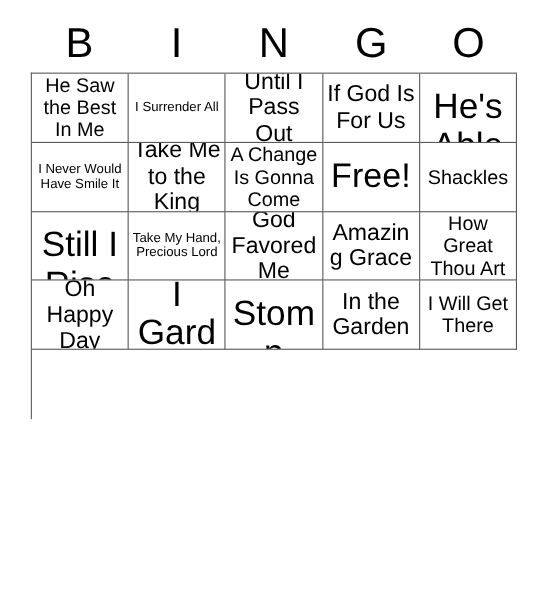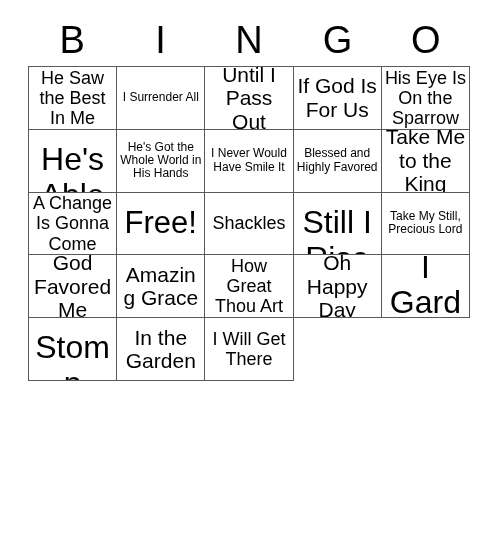--- a/index.html
+++ b/index.html
@@ -97,52 +97,43 @@
       </div>
       <div class="cell fs-sm">
         <span>I Surrender All</span>
       </div>
       <div class="cell fs-lg">
         <span>Until I Pass Out</span>
       </div>
       <div class="cell fs-lg">
         <span>If God Is For Us</span>
       </div>
-      <div class="cell fs-md">
-        <span>His Eye Is On the Sparrow</span>
-      </div>
       <div class="cell fs-xxl">
         <span>He's Able</span>
       </div>
       <div class="cell fs-sm">
-        <span>He's Got the Whole World in His Hands</span>
-      </div>
-      <div class="cell fs-sm">
         <span>I Never Would Have Smile It</span>
-      </div>
-      <div class="cell fs-sm">
-        <span>Blessed and Highly Favored</span>
       </div>
       <div class="cell fs-lg">
         <span>Take Me to the King</span>
       </div>
       <div class="cell fs-md">
         <span>A Change Is Gonna Come</span>
       </div>
       <div class="cell fs-free center-free">
         <span>Free!</span>
       </div>
       <div class="cell fs-md">
         <span>Shackles</span>
       </div>
       <div class="cell fs-xxl">
         <span>Still I Rise</span>
       </div>
       <div class="cell fs-sm">
-        <span>Take My Still, Precious Lord</span>
+        <span>Take My Hand, Precious Lord</span>
       </div>
       <div class="cell fs-lg">
         <span>God Favored Me</span>
       </div>
       <div class="cell fs-lg">
         <span>Amazing Grace</span>
       </div>
       <div class="cell fs-md">
         <span>How Great Thou Art</span>
       </div>

